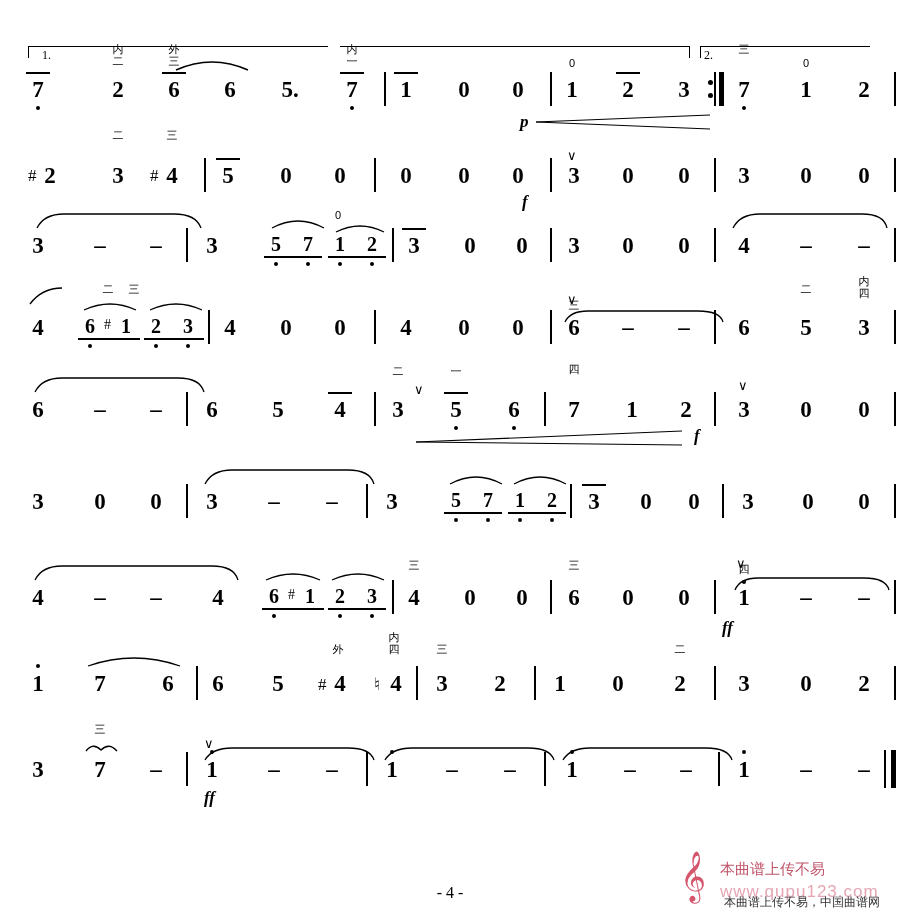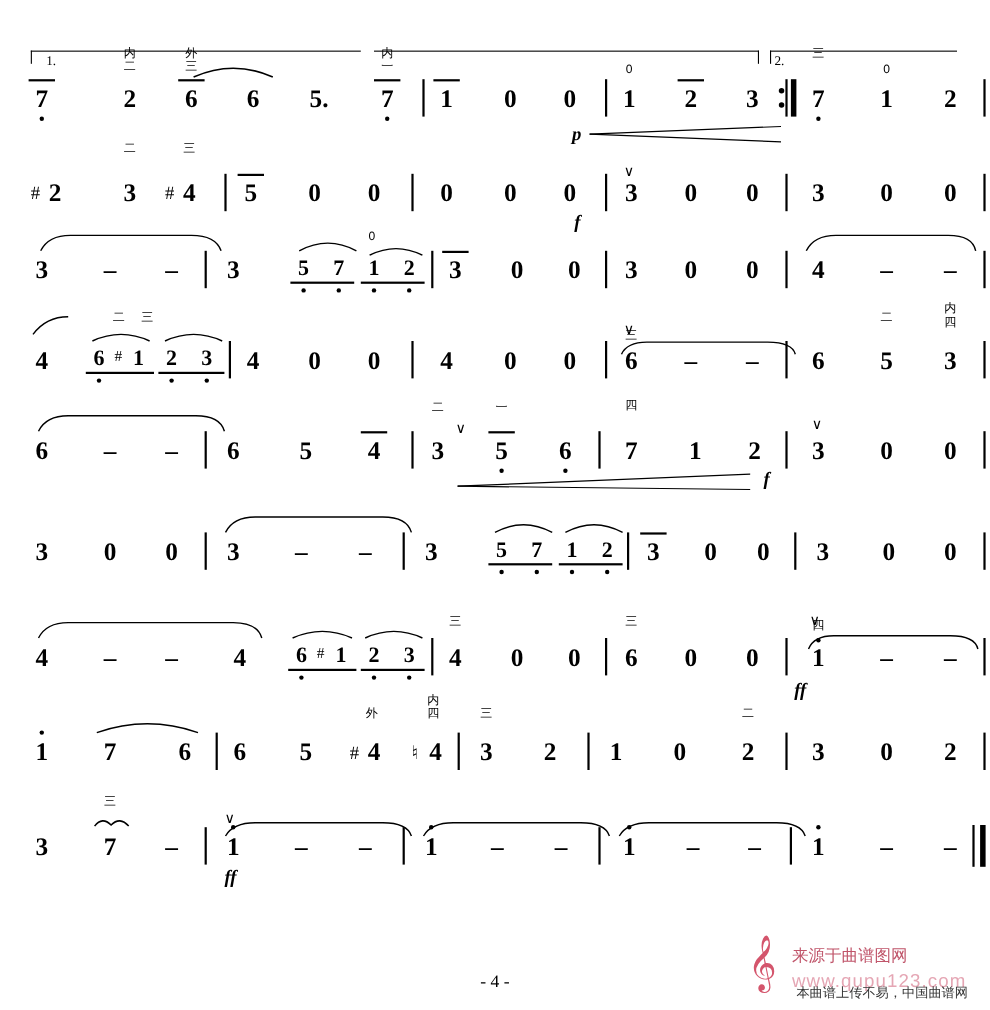--- a/index.html
+++ b/index.html
@@ -659,18 +659,18 @@
     <div class="barline thin2" style="left:862px;height:38px;top:-8px;"></div>
     <div class="barline thick" style="left:869px;height:38px;top:-8px;"></div>
 
     <div class="dyn" style="left:182px;top:30px;">ff</div>
   </div>
 
   <div class="page-number">- 4 -</div>
 
   <div class="watermark">
     <div class="wm-clef">𝄞</div>
-    <div class="wm-title">来源于曲谱图网</div>
+    <div class="wm-title">本曲谱上传不易</div>
     <div class="wm-sub">www.qupu123.com</div>
   </div>
 
   <div class="footer-note">本曲谱上传不易，中国曲谱网</div>
 </div>
 
 </body></html>

